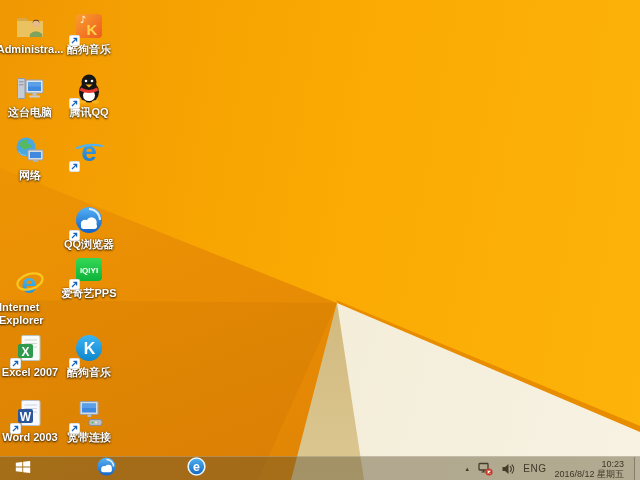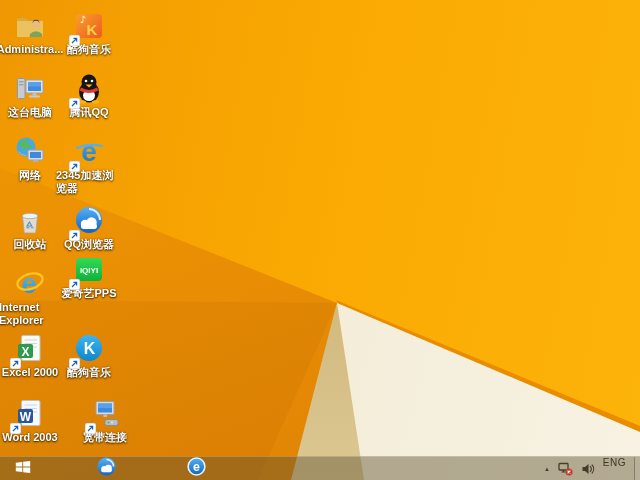--- a/index.html
+++ b/index.html
@@ -26,21 +26,21 @@
   .lbl{margin-top:1px;font-size:11px;line-height:13px;color:#fff;text-align:left;
        text-shadow:0 1px 2px rgba(0,0,0,.75),0 0 2px rgba(0,0,0,.5);font-weight:bold;}
   
   .taskbar{position:absolute;left:0;right:0;bottom:0;height:23px;
      background:rgba(96,82,48,.45);border-top:1px solid rgba(255,255,255,.22);
      display:flex;align-items:center;}
   .tb-btn{height:23px;display:flex;align-items:center;justify-content:center;}
   .start{width:46px;}
   .pin1{width:52px;margin-left:34px;}
   .pin2{width:52px;margin-left:38px;}
-  .tray{margin-left:auto;display:flex;gap:8px;height:23px;}
+  .tray{margin-left:auto;display:flex;align-items:center;gap:8px;height:23px;}
   .tray-btn{display:flex;align-items:center;justify-content:center;}
   .chev{font-size:6px;color:#453d2b;line-height:1;}
   .lang{font-size:10px;color:#3e3627;letter-spacing:.5px;}
   .clock{text-align:right;font-size:9px;line-height:10px;color:#3e3627;padding-right:2px;}
   .show-desktop{width:5px;height:23px;border-left:1px solid rgba(0,0,0,.28);
      background:rgba(255,255,255,.07);}
 </style>
 </head>
 <body>
 
@@ -89,31 +89,20 @@
         <rect x="12" y="8" width="17" height="13" rx="1" fill="#dfe3e8" stroke="#9aa2ac"></rect>
         <rect x="14" y="10" width="13" height="9" fill="#3f8ae0"></rect>
         <rect x="14" y="10" width="13" height="4.5" fill="#5aa0e8"></rect>
         <rect x="18.5" y="21" width="4" height="2.6" fill="#b9bfc7"></rect>
         <rect x="15" y="23.6" width="11" height="2" rx="1" fill="#c7ccd4"></rect>
       </svg>
     </span>
     <span class="lbl">这台电脑</span>
   </div>
 
-  <div class="cell" style="left:-1px;top:203px">
-    <span class="ic">
-      <svg width="32" height="32" viewBox="0 0 32 32">
-        <path d="M8.5 12h15l-1.8 17H10.3z" fill="#e3e9ee" opacity=".85" stroke="#9fa8b0" stroke-width=".8"></path>
-        <ellipse cx="16" cy="12" rx="7.8" ry="2.7" fill="#eef3f7" stroke="#9fa8b0" stroke-width=".8"></ellipse>
-        <path d="M13 22l2.4-4 2.4 4z" fill="none" stroke="#4a90c8" stroke-width="1.1"></path>
-        <path d="M12.4 23.8h3M17 23.8h2.6" stroke="#4a90c8" stroke-width="1.1"></path>
-      </svg>
-    </span>
-    <span class="lbl">回收站</span>
-  </div>
 
   <div class="cell" style="left:-1px;top:266px">
     <span class="ic">
       <svg width="32" height="32" viewBox="0 0 32 32">
         <defs>
             <linearGradient id="g_ie" x1="0" y1="0" x2="0" y2="1">
           <stop offset="0" stop-color="#5bc8f5"></stop>
               <stop offset="1" stop-color="#1a88d8"></stop>
             </linearGradient>
           </defs>
@@ -132,21 +121,21 @@
         <rect x="4" y="12" width="15" height="14" rx="2" fill="#2f9a4e"></rect>
         <text x="11.5" y="23.5" text-anchor="middle" font-size="12" font-weight="bold" font-family="Liberation Sans, sans-serif" fill="#fff">X</text>
       </svg>
       <span class="sc">
         <svg width="11" height="11" viewBox="0 0 11 11">
             <rect x="0" y="0" width="11" height="11" rx="2" fill="#fff" stroke="#9aa5ad" stroke-width=".6"></rect>
             <path d="M3 8L7.4 3.6M4.4 3.4h3.2v3.2" stroke="#1565c0" stroke-width="1.3" fill="none"></path>
           </svg>
       </span>
     </span>
-    <span class="lbl">Excel 2000</span>
+    <span class="lbl">Excel 2007</span>
   </div>
 
   <div class="cell" style="left:-1px;top:396px">
     <span class="ic">
       <svg width="32" height="32" viewBox="0 0 32 32">
         <rect x="7.5" y="3.5" width="18.5" height="25" rx="1.5" fill="#f7f9fc" stroke="#b9c1cd"></rect>
         <path d="M10.5 8h12.5M10.5 11.5h12.5M10.5 15h12.5" stroke="#ccd6e4" stroke-width="1"></path>
         <rect x="4" y="12" width="15" height="14" rx="2" fill="#2b579a"></rect>
         <text x="11.5" y="23.5" text-anchor="middle" font-size="12" font-weight="bold" font-family="Liberation Sans, sans-serif" fill="#fff">W</text>
       </svg>
@@ -218,21 +207,20 @@
         <text x="16" y="26" text-anchor="middle" font-size="28" font-weight="bold" font-family="Liberation Sans, sans-serif" fill="url(#g_23)">e</text>
         <path d="M4 13q12-5 25-2" stroke="#4fb3f2" stroke-width="2" fill="none" stroke-linecap="round"></path>
       </svg>
       <span class="sc">
         <svg width="11" height="11" viewBox="0 0 11 11">
             <rect x="0" y="0" width="11" height="11" rx="2" fill="#fff" stroke="#9aa5ad" stroke-width=".6"></rect>
             <path d="M3 8L7.4 3.6M4.4 3.4h3.2v3.2" stroke="#1565c0" stroke-width="1.3" fill="none"></path>
           </svg>
       </span>
     </span>
-    <span class="lbl">2345加速浏览器</span>
   </div>
 
   <div class="cell c2" style="left:56px;top:203px">
     <span class="ic">
       <svg width="32" height="32" viewBox="0 0 32 32">
         <defs>
             <linearGradient id="g_qb" x1="0" y1="0" x2="0" y2="1">
           <stop offset="0" stop-color="#54b1f4"></stop>
               <stop offset="1" stop-color="#1161c8"></stop>
             </linearGradient>
@@ -290,21 +278,21 @@
       <span class="sc">
         <svg width="11" height="11" viewBox="0 0 11 11">
             <rect x="0" y="0" width="11" height="11" rx="2" fill="#fff" stroke="#9aa5ad" stroke-width=".6"></rect>
             <path d="M3 8L7.4 3.6M4.4 3.4h3.2v3.2" stroke="#1565c0" stroke-width="1.3" fill="none"></path>
           </svg>
       </span>
     </span>
     <span class="lbl">酷狗音乐</span>
   </div>
 
-  <div class="cell c2" style="left:72px;top:396px">
+  <div class="cell c2" style="left:56px;top:396px">
     <span class="ic">
       <svg width="32" height="32" viewBox="0 0 32 32">
         <rect x="7" y="4.5" width="18" height="13" rx="1" fill="#d7dbe0" stroke="#98a0aa"></rect>
         <rect x="9" y="6.5" width="14" height="9" fill="#3f8ae0"></rect>
         <rect x="9" y="6.5" width="14" height="4.5" fill="#5aa0e8"></rect>
         <rect x="14.5" y="17.5" width="3.5" height="2.5" fill="#b9bfc7"></rect>
         <rect x="16" y="22.5" width="13" height="6" rx="2" fill="#b8bec6" stroke="#868e98"></rect>
         <circle cx="19.5" cy="25.5" r="1" fill="#58b860"></circle>
         <circle cx="23" cy="25.5" r="1" fill="#e8e8e8"></circle>
       </svg>
@@ -376,18 +364,22 @@
 
       <span class="tray-btn">
         <svg width="14" height="14" viewBox="0 0 14 14">
           <path d="M1.5 5H4L7.5 2v10L4 9H1.5z" fill="#453d2b"></path>
           <path d="M9.3 4.4a4 4 0 0 1 0 5.2M11.1 2.8a6.5 6.5 0 0 1 0 8.4" stroke="#453d2b" stroke-width="1.1" fill="none" stroke-linecap="round"></path>
         </svg>
       </span>
 
       <span class="lang">ENG</span>
 
+      <div class="clock">
+        <div>10:23</div>
+        <div>2016/8/12 星期五</div>
+      </div>
 
       <div class="show-desktop"></div>
     </div>
   </div>
 
 </div>
 
 </body></html>

